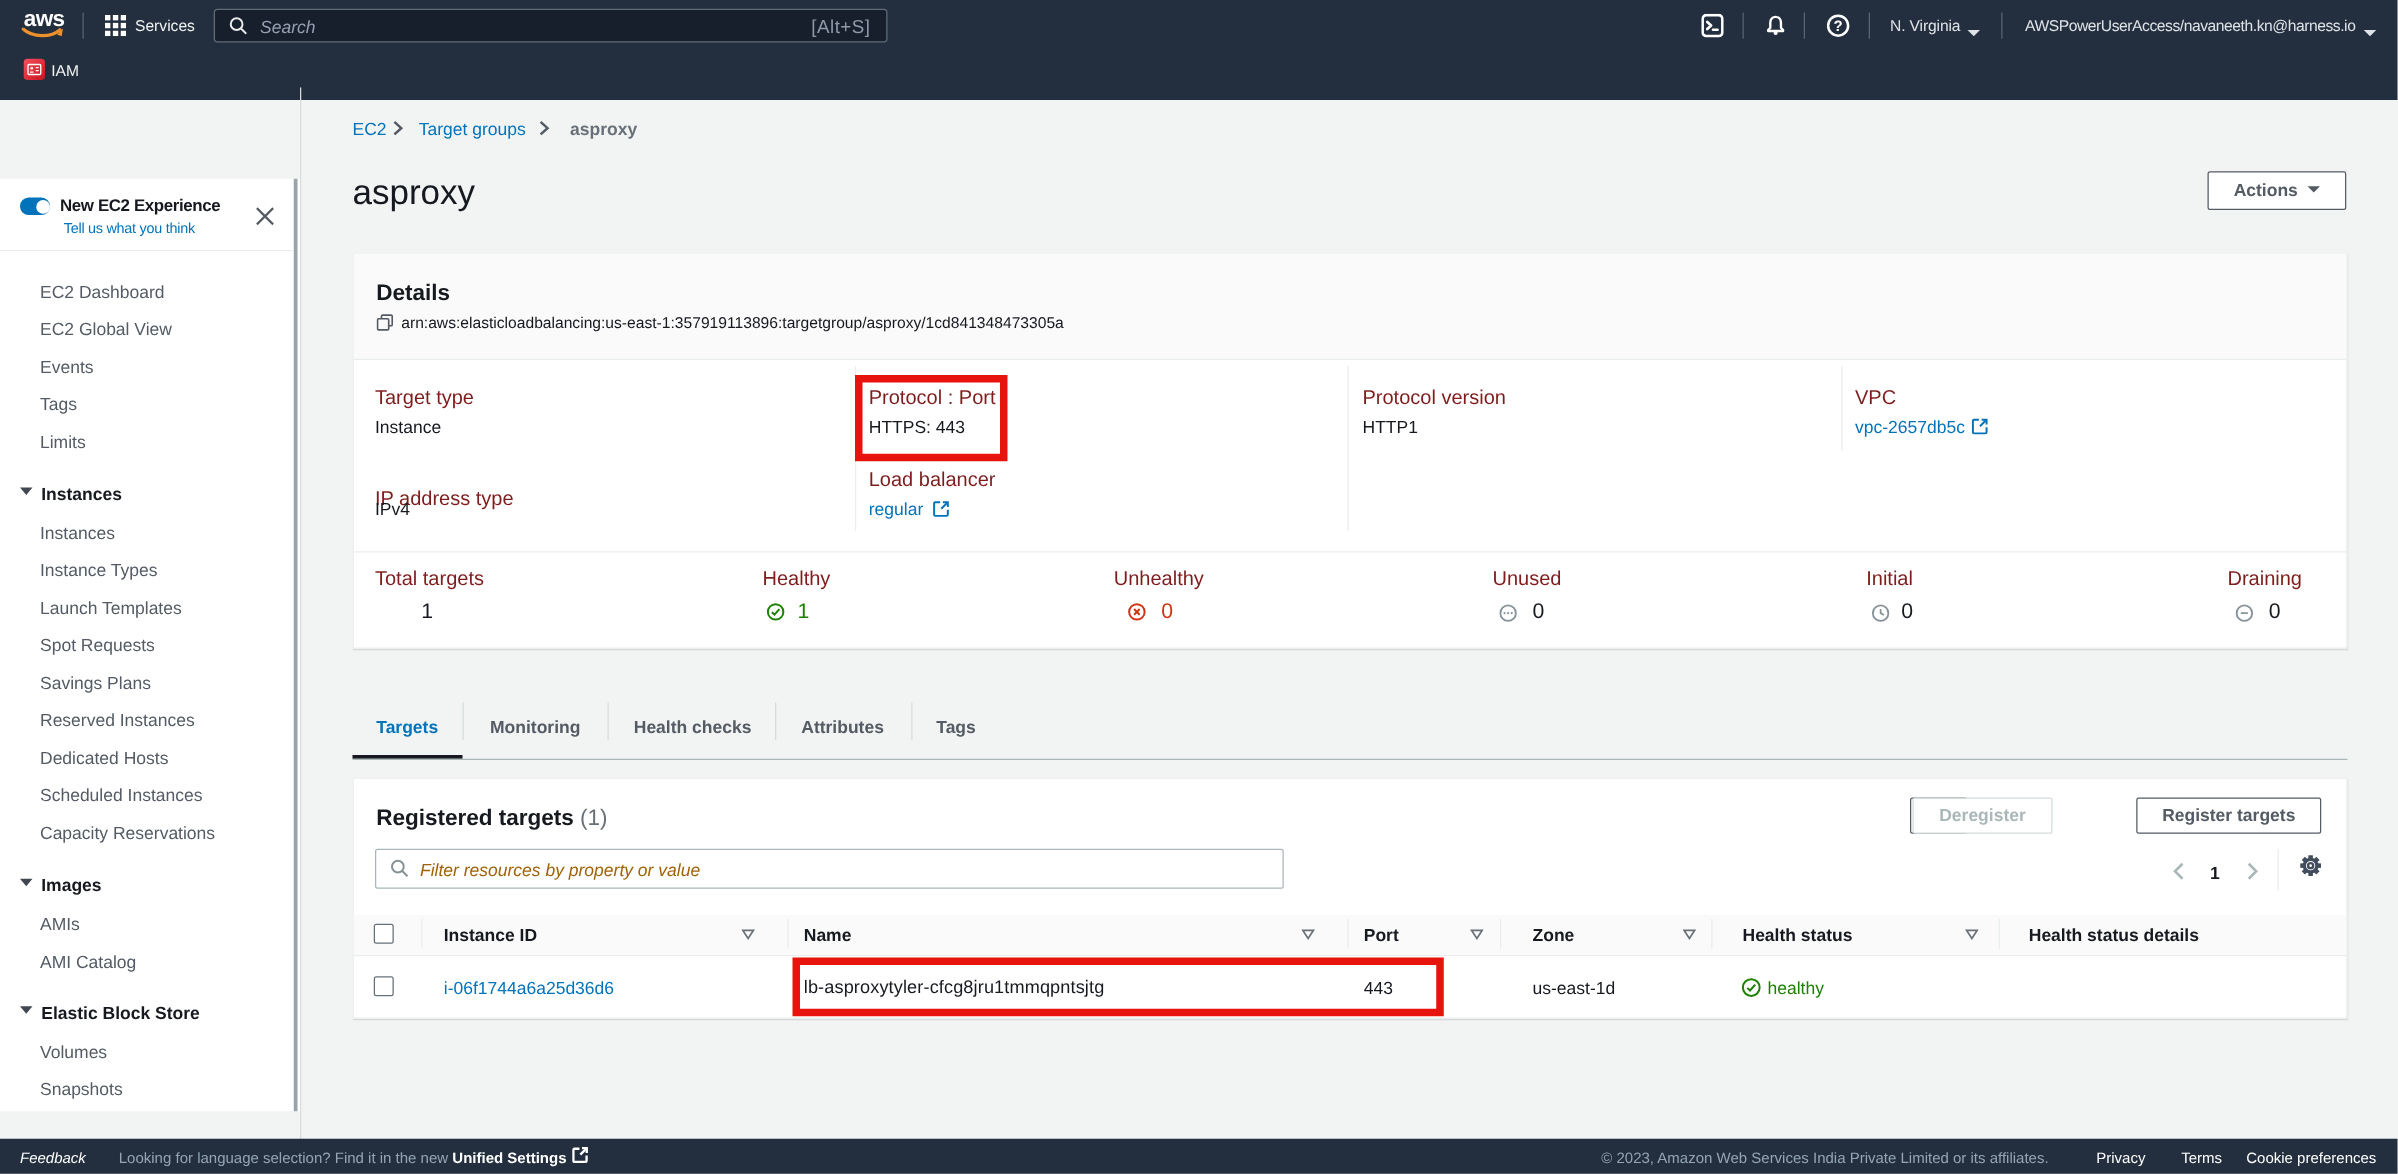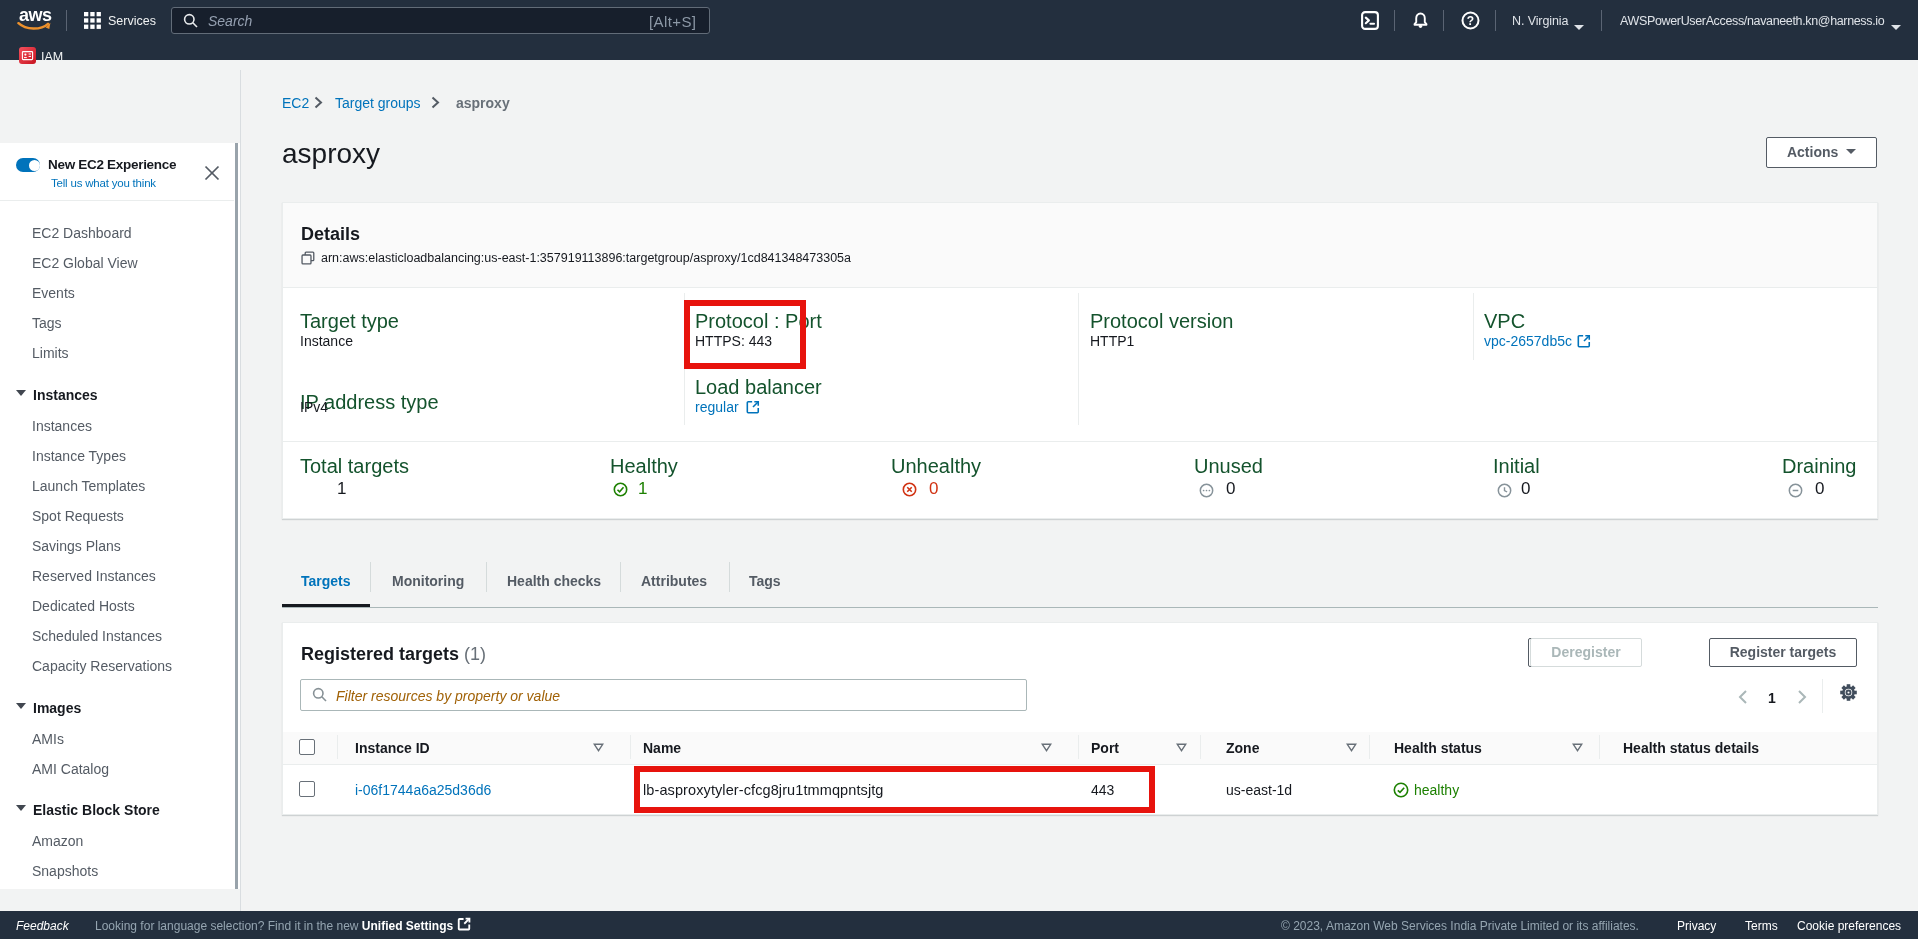--- a/index.html
+++ b/index.html
@@ -1,23 +1,23 @@
 <!DOCTYPE html>
 <html><head>
 <meta charset="utf-8">
 <style>
 *{margin:0;padding:0;box-sizing:border-box;}
 html,body{width:1918px;height:939px;}
 body{font-family:"Liberation Sans",sans-serif;background:#f2f3f3;position:relative;overflow:hidden;}
 .a{position:absolute;}
-.lbl{font-size:20px;color:#14532d;}
+.lbl{font-size:16px;color:#7f1d1d;}
 .val{font-size:14px;color:#16191f;}
 .link{font-size:14px;color:#0073bb;}
 .bold{font-weight:bold;}
-#topnav{position:absolute;left:0;top:0;width:1918px;height:60px;background:#232f3e;}
+#topnav{position:absolute;left:0;top:0;width:1918px;height:80px;background:#232f3e;}
 .tdiv{position:absolute;width:1px;background:#5a6473;}
 #sidebar{position:absolute;left:0;top:0;width:240px;height:939px;}
 .sitem{position:absolute;left:32px;font-size:14px;color:#545b64;white-space:nowrap;}
 .shead{position:absolute;left:33px;font-size:14px;color:#16191f;font-weight:bold;white-space:nowrap;}
 .stri{position:absolute;left:16px;width:0;height:0;border-left:5px solid transparent;border-right:5px solid transparent;border-top:6px solid #414750;}
 .card{position:absolute;background:#fff;border:1px solid #eaeded;box-shadow:0 1px 1px 0 rgba(0,28,36,0.15);}
 .btn{position:absolute;background:#fff;border:1px solid #545b64;border-radius:2px;font-size:14px;font-weight:bold;color:#545b64;text-align:center;}
 .redbox{position:absolute;border:6px solid #e7130d;background:transparent;}
 .hdiv{position:absolute;background:#eaeded;height:1px;}
 .vdiv{position:absolute;background:#eaeded;width:1px;}
@@ -118,21 +118,21 @@
   <div class="sitem" style="top:568px;">Reserved Instances</div>
   <div class="sitem" style="top:598px;">Dedicated Hosts</div>
   <div class="sitem" style="top:628px;">Scheduled Instances</div>
   <div class="sitem" style="top:658px;">Capacity Reservations</div>
   <div class="stri" style="top:703px;"></div>
   <div class="shead" style="top:700px;">Images</div>
   <div class="sitem" style="top:731px;">AMIs</div>
   <div class="sitem" style="top:761px;">AMI Catalog</div>
   <div class="stri" style="top:805px;"></div>
   <div class="shead" style="top:802px;">Elastic Block Store</div>
-  <div class="sitem" style="top:833px;">Amazon</div>
+  <div class="sitem" style="top:833px;">Volumes</div>
   <div class="sitem" style="top:863px;">Snapshots</div>
   <div class="a" style="left:235px;top:143px;width:3px;height:746px;background:#99a3ab;"></div>
 </div>
 <div id="content">
 
   <div class="a link" style="left:282px;top:95px;">EC2</div>
   <svg class="a" style="left:314px;top:96px;" width="9" height="13" viewBox="0 0 9 13">
       <path d="M1.5 1.5 L7 6.5 L1.5 11.5" stroke="#545b64" stroke-width="2" fill="none"></path>
     </svg>
   <div class="a link" style="left:335px;top:95px;">Target groups</div>

